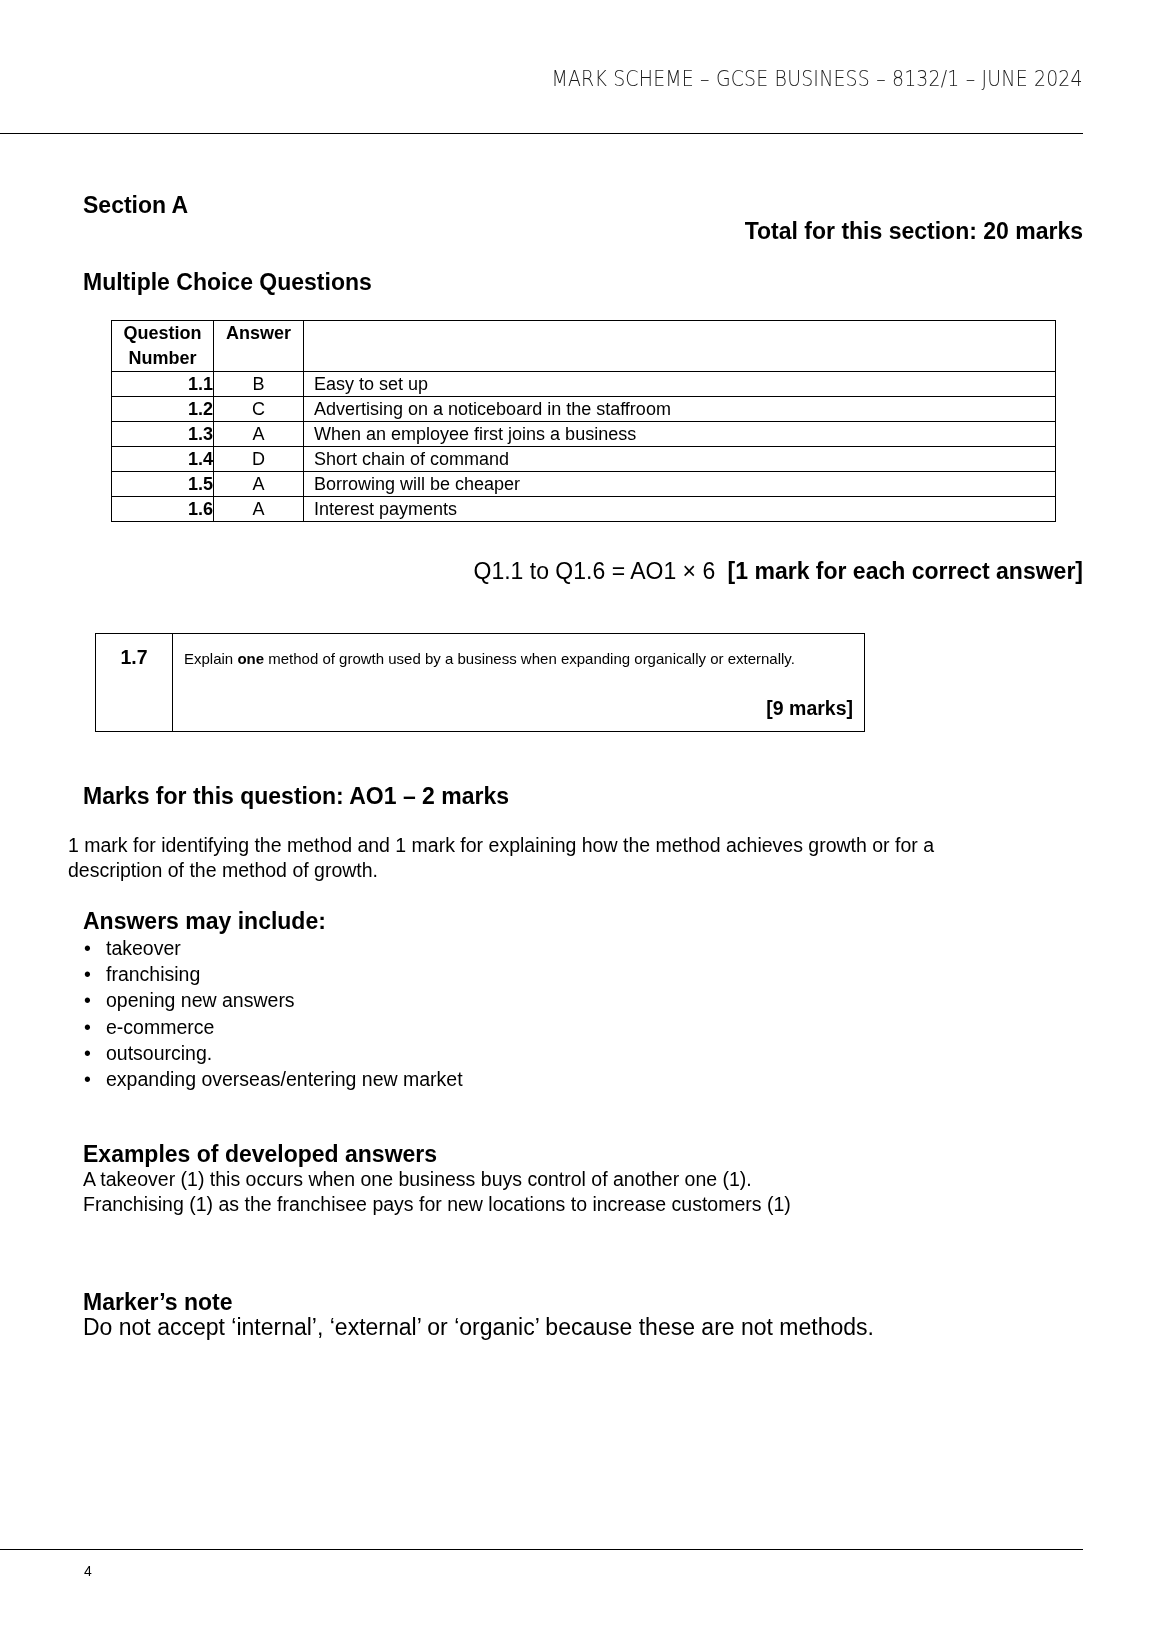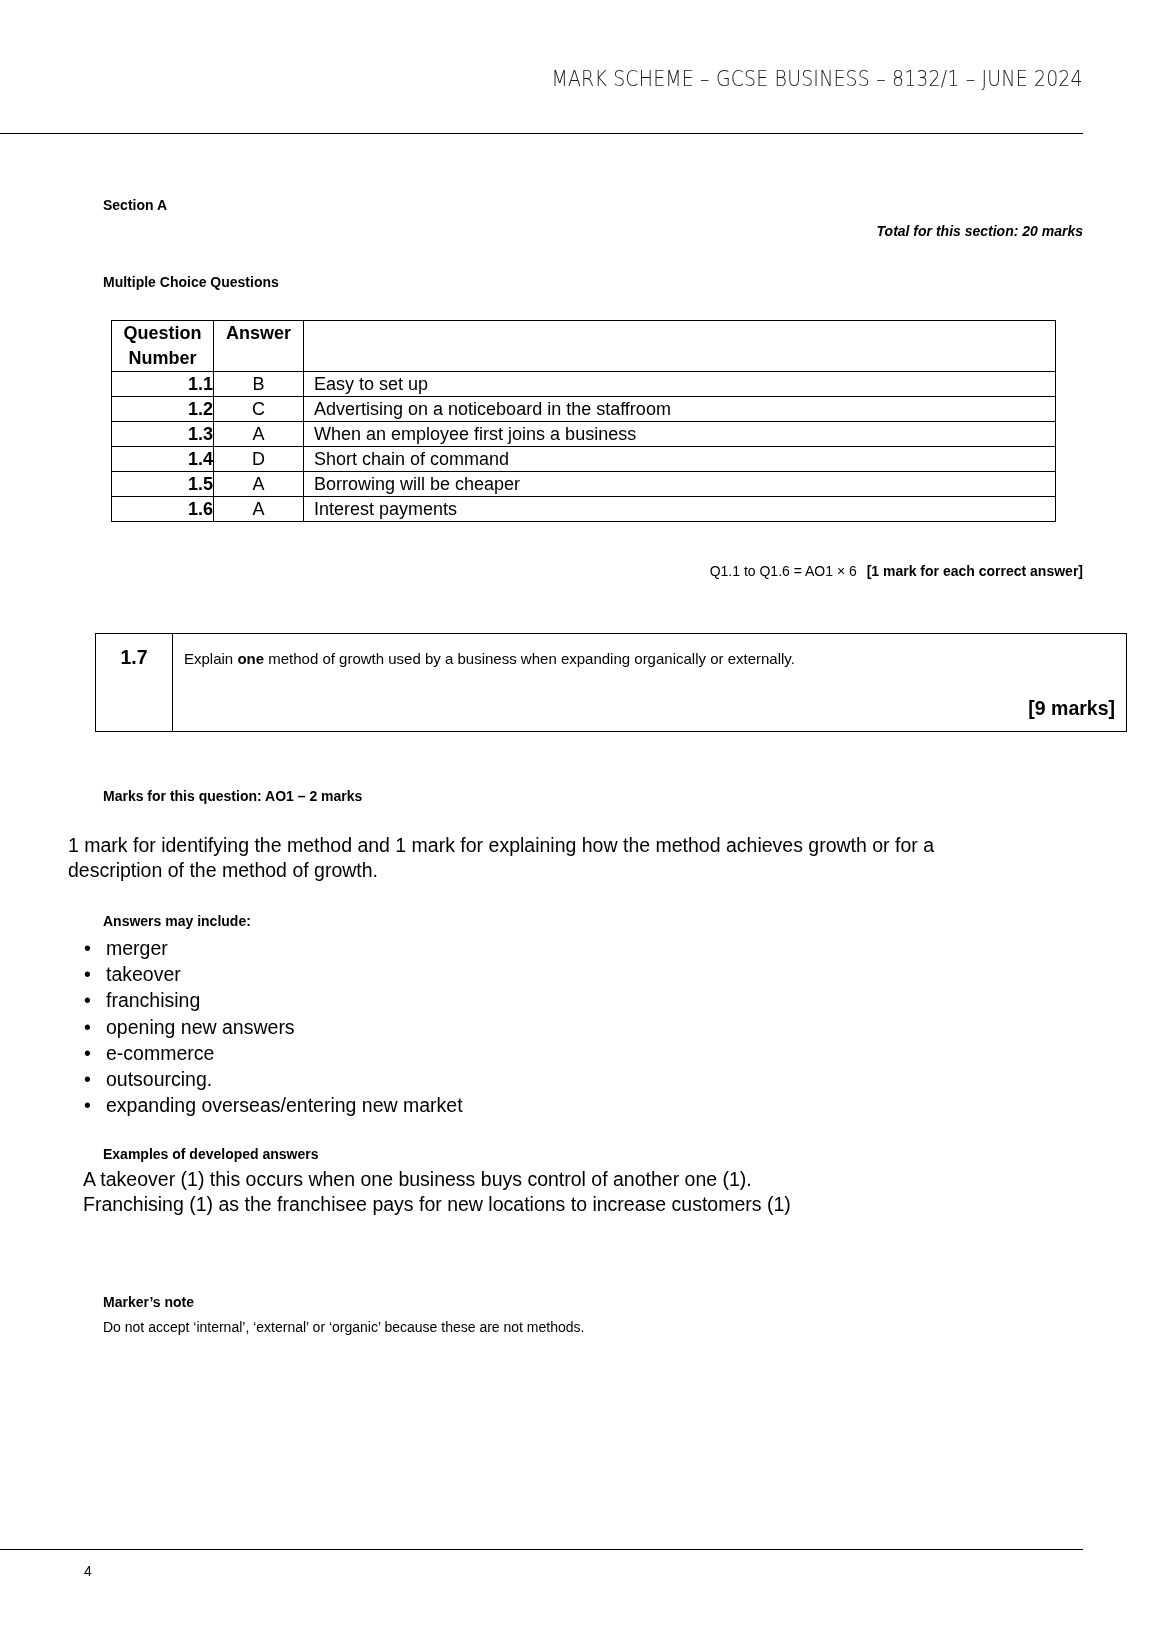--- a/index.html
+++ b/index.html
@@ -1,44 +1,44 @@
 <!DOCTYPE html>
 <html><head>
 <meta charset="utf-8">
 <style>
   html, body { margin: 0; padding: 0; background: #ffffff; }
   body { width: 1158px; height: 1638px; position: relative; overflow: hidden;
          font-family: "Liberation Sans", sans-serif; color: #000; }
   .abs { position: absolute; }
   .hdr-title { right: 75px; top: 66px; font-family: "DejaVu Sans", sans-serif; font-size: 22px; font-weight: 300; letter-spacing: 0.2px; color: #1a1a1a; transform: scaleX(0.86); transform-origin: right center; white-space: nowrap; }
   .rule { left: 0; width: 1083px; height: 1px; background: #000; }
-  .txt { font-size: 14px; line-height: 24px; white-space: nowrap; margin-left: 20px; }
+  .txt { font-size: 23px; line-height: 24px; white-space: nowrap; }
   .b { font-weight: bold; }
   table.mcq { position: absolute; left: 111px; top: 320px; width: 945px; border-collapse: collapse; font-size: 18px; }
   table.mcq td, table.mcq th { border: 1.3px solid #000; padding: 0 10px; line-height: 24px; height: 24px; }
   table.mcq th { font-weight: bold; vertical-align: top; text-align: center; height: 50px; line-height: 25px; }
   table.mcq td.qn { font-weight: bold; text-align: right; width: 101px; padding: 0; }
   table.mcq td.ans { text-align: center; width: 89px; padding: 0; }
-  .q-box { left: 95px; top: 633px; width: 1032px; height: 99px; border: 1.3px solid #000; box-sizing: border-box; }
+  .q-box { left: 95px; top: 633px; width: 770px; height: 99px; border: 1.3px solid #000; box-sizing: border-box; }
   .q-box .num { position: absolute; left: 0; top: 0; width: 77px; height: 100%; border-right: 1.3px solid #000; box-sizing: border-box; text-align: center; font-weight: bold; font-size: 19.5px; padding-top: 12px; }
   .q-box .qtext { position: absolute; left: 88px; top: 12px; font-size: 15px; line-height: 25px; width: 760px; white-space: normal; }
   .q-box .qmarks { position: absolute; right: 11px; top: 63px; font-size: 19.5px; font-weight: bold; }
   ul.bul { position: absolute; left: 84px; top: 935px; margin: 0; padding: 0; list-style: none; font-size: 19.5px; }
   ul.bul li { height: 26.2px; line-height: 26.2px; white-space: nowrap; }
   ul.bul li .dot { display: inline-block; width: 22px; }
   .lines div { height: 24.5px; line-height: 24.5px; white-space: nowrap; font-size: 19.5px; }
 </style>
 </head>
 <body>
 
 <div class="abs hdr-title">MARK SCHEME – GCSE BUSINESS – 8132/1 – JUNE 2024</div>
 <div class="abs rule" style="top:133px;"></div>
 
 <div class="abs txt b" style="left:83px; top:193px;">Section A</div>
-<div class="abs txt b" style="right:75px; top:219px;font-style:italic;">Total for this section: 20 marks</div>
+<div class="abs txt b" style="right:75px; top:219px;">Total for this section: 20 marks</div>
 <div class="abs txt b" style="left:83px; top:270px;">Multiple Choice Questions</div>
 
 <table class="mcq">
   <thead>
     <tr>
       <th><span>Question</span><br><span>Number</span></th>
       <th>Answer</th>
       <th></th>
     </tr>
   </thead>
@@ -85,21 +85,20 @@
 </div>
 
 <div class="abs txt b" style="left:83px; top:784px;">Marks for this question: AO1 – 2 marks</div>
 <div class="abs lines" style="left:68px; top:833px;">
   <div>1 mark for identifying the method and 1 mark for explaining how the method achieves growth or for a</div>
   <div>description of the method of growth.</div>
 </div>
 
 <div class="abs txt b" style="left:83px; top:909px;">Answers may include:</div>
 <ul class="bul">
-  <li><span class="dot">•</span><span>merger</span></li>
   <li><span class="dot">•</span><span>takeover</span></li>
   <li><span class="dot">•</span><span>franchising</span></li>
   <li><span class="dot">•</span><span>opening new answers</span></li>
   <li><span class="dot">•</span><span>e-commerce</span></li>
   <li><span class="dot">•</span><span>outsourcing.</span></li>
   <li><span class="dot">•</span><span>expanding overseas/entering new market</span></li>
 </ul>
 
 <div class="abs txt b" style="left:83px; top:1142px;">Examples of developed answers</div>
 <div class="abs lines" style="left:83px; top:1167px;">

